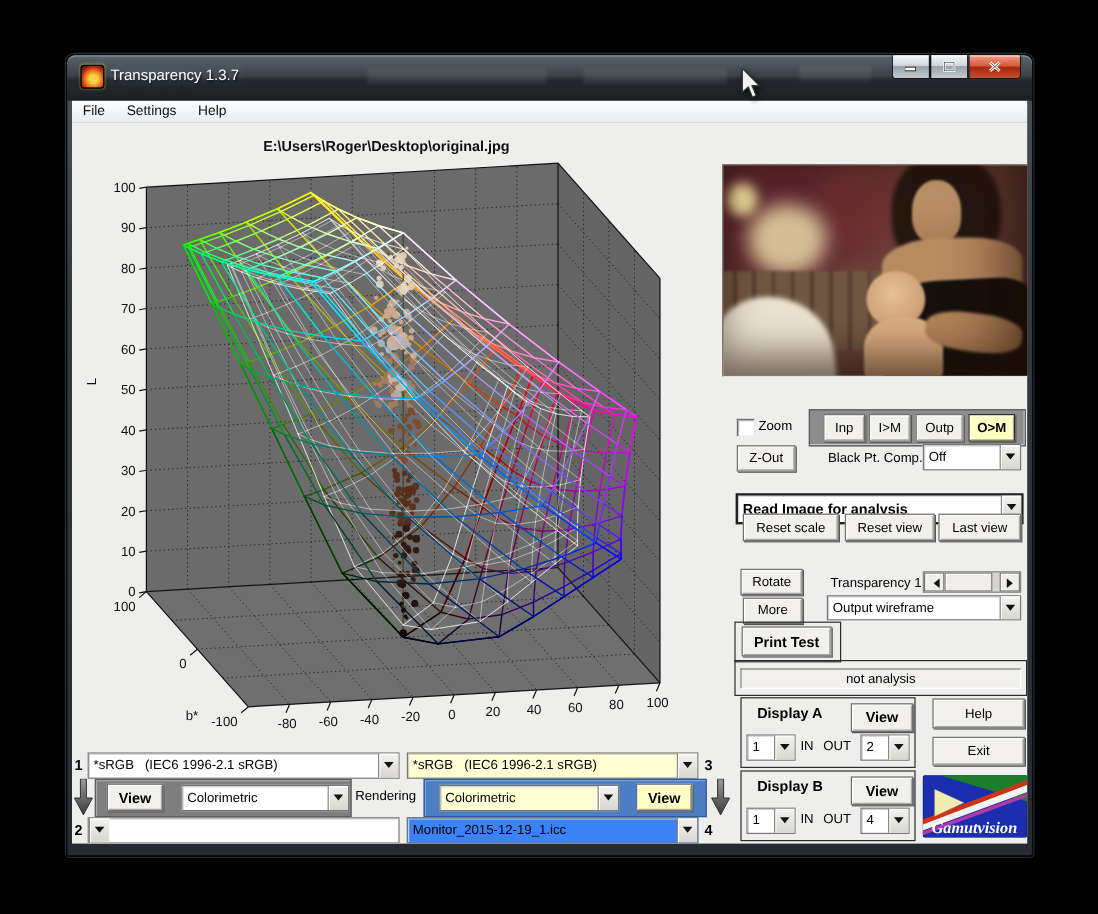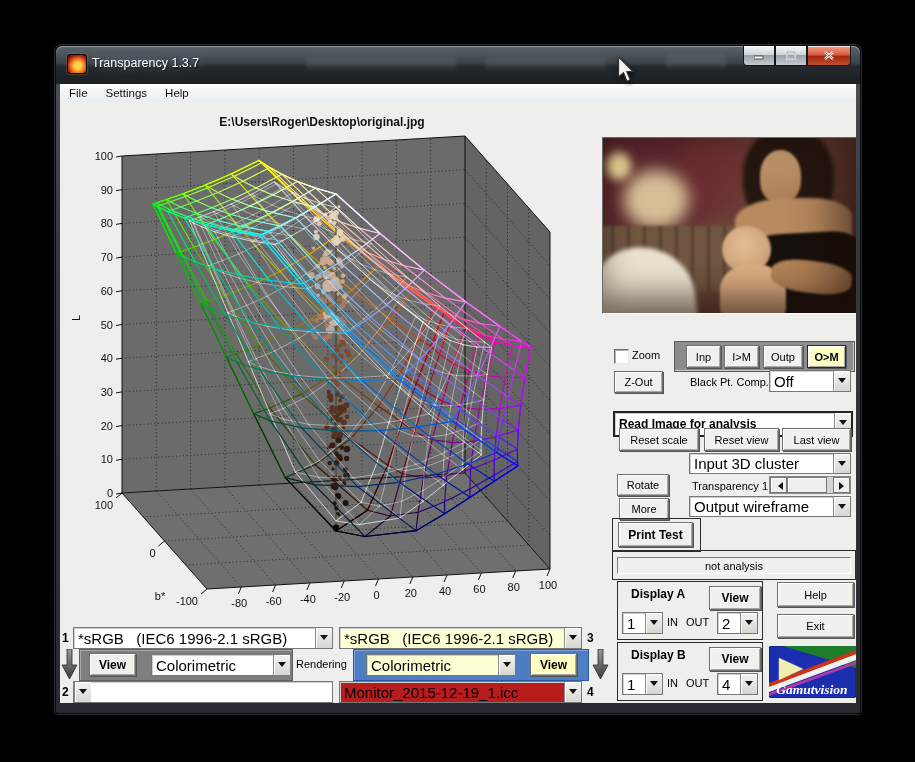--- a/index.html
+++ b/index.html
@@ -30,26 +30,26 @@
   .menu-item{padding:0 9px;height:100%;display:flex;align-items:center;cursor:default;}
   .client{position:absolute;left:4px;right:4px;top:56px;bottom:10px;background:#eeeeec;overflow:hidden;}
 
   
   .btn{position:absolute;background:#f1f0ed;border:1px solid #6f6f6f;font-size:11px;color:#000;
        display:flex;align-items:center;justify-content:center;
        box-shadow:inset 1px 1px 0 #ffffff, inset -1px -1px 0 #a8a8a8, 1px 1px 0 #555;}
   .btn.bold{font-weight:bold;}
   .btn.yellow{background:#ffffc4;}
   .combo{position:absolute;background:#fff;border:1px solid #777;display:flex;align-items:center;
-         box-shadow:inset 1px 1px 0 #cfcfcf;font-size:15px;color:#000;}
+         box-shadow:inset 1px 1px 0 #cfcfcf;font-size:11px;color:#000;}
   .combo .val{flex:1;padding:0 4px;white-space:pre;overflow:hidden;}
   .combo .drop{width:16px;align-self:stretch;background:linear-gradient(#f4f3f0,#d8d6d0);
                border-left:1px solid #888;box-shadow:inset 1px 1px 0 #fff;position:relative;}
   .combo .drop::after{content:"";position:absolute;left:4px;top:7px;border:4px solid transparent;border-top:5px solid #111;}
-  .combo.yellowbg{background:#ffffd6;} .combo.greenbg{background:#b91c1c;}
+  .combo.yellowbg{background:#ffffd6;} .combo.greenbg{background:#3b82f6;}
   .label{position:absolute;font-size:11px;color:#000;white-space:pre;}
   .label.bold{font-weight:bold;}
   .groupbox{position:absolute;border:1px solid #2c2c2c;}
   .sunkbar{position:absolute;background:#f1f0ee;border:1px solid;border-color:#7d7d7d #fff #fff #7d7d7d;
            font-size:11px;display:flex;align-items:center;justify-content:center;}
   .checkbox{position:absolute;width:13px;height:13px;background:#fff;border:1px solid;border-color:#707070 #e8e8e8 #e8e8e8 #707070;box-shadow:inset 1px 1px 0 #b0b0b0;}
   .btnframe{position:absolute;background:#8d8d8d;border:1px solid #5a5a5a;box-shadow:inset -1px -1px 0 #c9c9c9;}
   .scroll{position:absolute;display:flex;background:#d6d4cf;border:1px solid #8a8a8a;}
   .scr-arrow{width:15px;background:#efeeea;border:1px solid #777;box-shadow:inset 1px 1px 0 #fff;position:relative;}
   .scr-arrow::after{content:"";position:absolute;top:4px;border:4px solid transparent;}
@@ -1447,24 +1447,20 @@
 
     <div class="combo" style="left:553px;top:293px;width:236px;height:22px;border:2px solid #222;font-weight:bold;font-size:12px;margin-top:16px;">
       <span class="val">Read Image for analysis</span>
         <span class="drop"></span>
     </div>
 
     <div class="btn" style="left:559px;top:326px;width:78px;height:21px;">Reset scale</div>
     <div class="btn" style="left:644px;top:326px;width:73px;height:21px;">Reset view</div>
     <div class="btn" style="left:722px;top:326px;width:67px;height:21px;">Last view</div>
 
-    <div class="combo" style="left:629px;top:351px;width:160px;height:19px;">
-      <span class="val">Input 3D cluster</span>
-        <span class="drop"></span>
-    </div>
 
     <div class="btn" style="left:557px;top:372px;width:50px;height:20px;">Rotate</div>
     <span class="label" style="left:632px;top:378px;">Transparency 1</span>
     <div class="scroll" style="left:709px;top:374px;width:80px;height:16px;">
       <span class="scr-arrow left"></span>
       <span class="scr-thumb"></span>
       <span class="scr-gap"></span>
       <span class="scr-arrow right"></span>
     </div>
 

